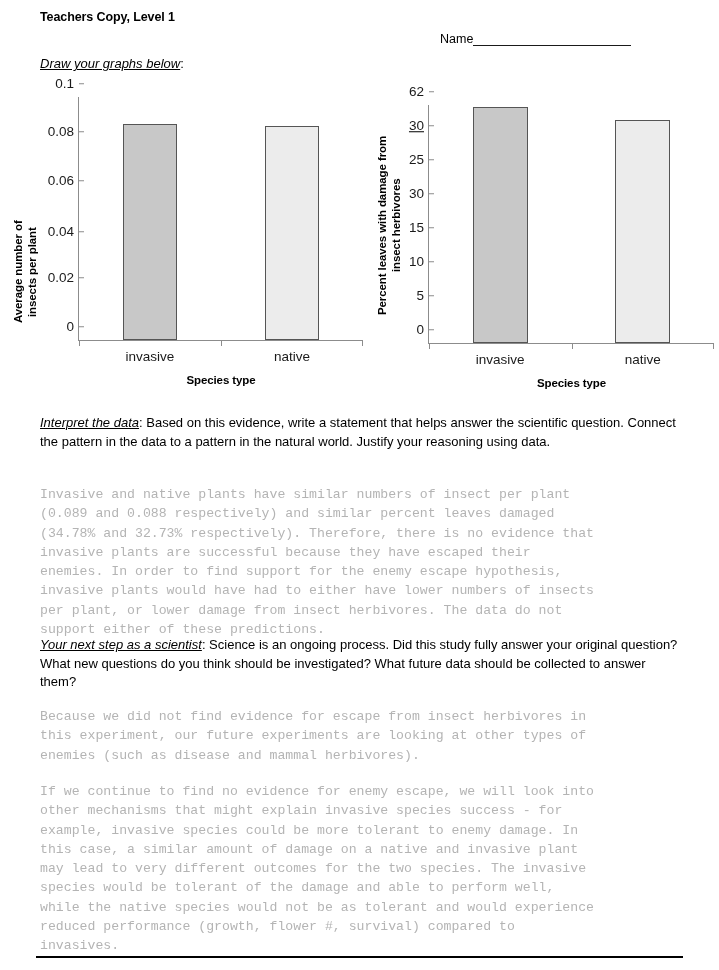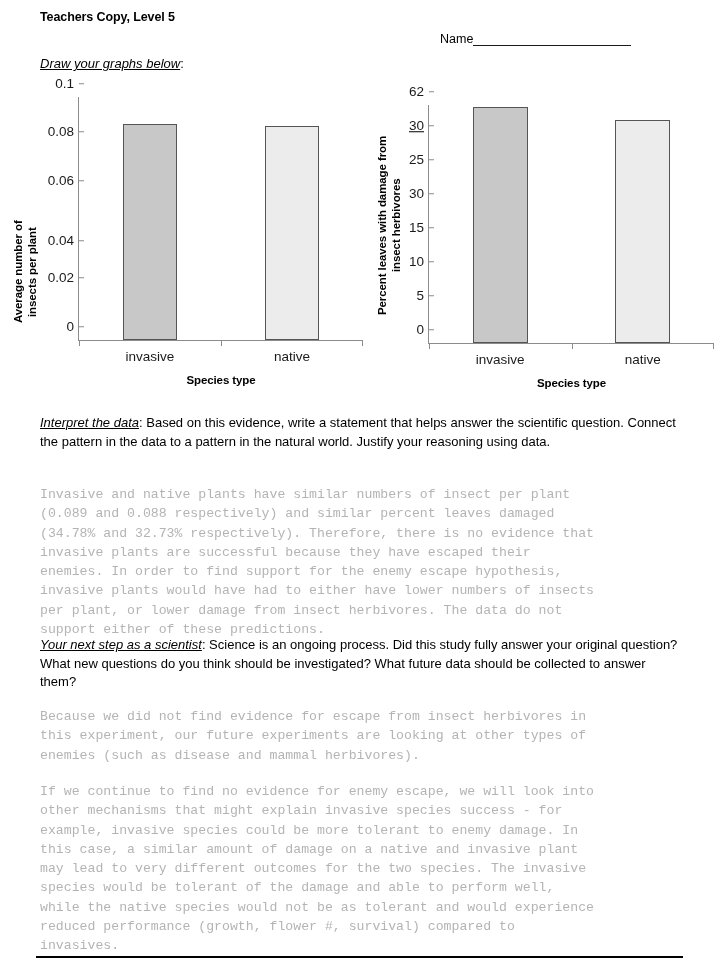--- a/index.html
+++ b/index.html
@@ -212,21 +212,21 @@
     font-style: italic;
     font-weight: bold;
     text-align: center;
     letter-spacing: -0.05px;
   }
 </style>
 </head>
 <body>
 
 <div class="header">
-  <div class="header-title">Teachers Copy, Level 5</div>
+  <div class="header-title">Teachers Copy, Level 1</div>
   <div class="name-group">
     <span class="name-label">Name</span>
     <span class="name-blank"></span>
   </div>
 </div>
 
 <div class="draw-prompt">
   <span class="u">Draw your graphs below</span><span>:</span>
 </div>
 
@@ -242,21 +242,21 @@
           <div class="xcat" style="left: 213px;">native</div>
         </div>
     <div class="ytick" style="bottom: 0px;">
           <span class="tv">0</span>
           <span class="tm"></span>
         </div>
         <div class="ytick" style="bottom: 48.6px;">
           <span class="tv">0.02</span>
           <span class="tm"></span>
         </div>
-        <div class="ytick" style="bottom: 86px; padding-left: 13px;">
+        <div class="ytick" style="bottom: 95px; padding-left: 13px;">
           <span class="tv">0.04</span>
           <span class="tm"></span>
         </div>
         <div class="ytick" style="bottom: 145.8px;">
           <span class="tv">0.06</span>
           <span class="tm"></span>
         </div>
         <div class="ytick" style="bottom: 194.4px;">
           <span class="tv">0.08</span>
           <span class="tm"></span>

